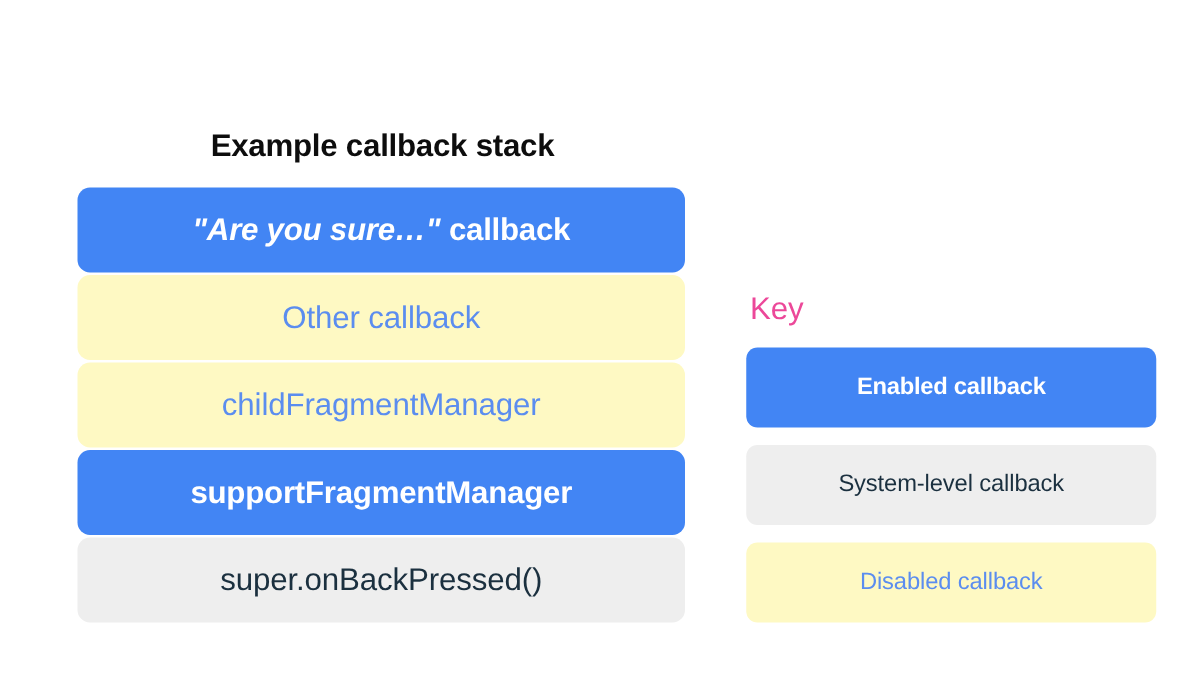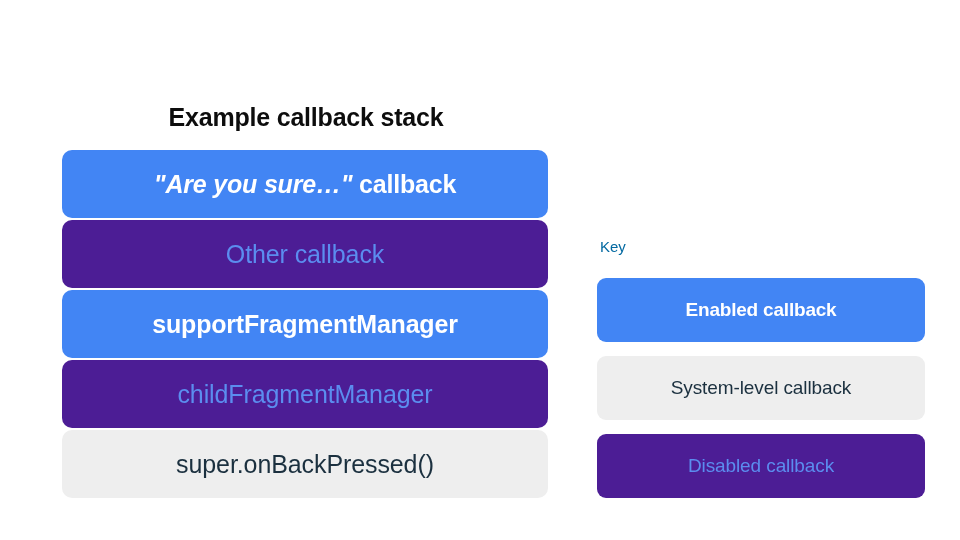--- a/index.html
+++ b/index.html
@@ -56,21 +56,21 @@
   .v-enabled {
     background: #4285f4;
   }
   .v-enabled .bar-label {
     color: #ffffff;
     font-weight: 700;
     font-size: 25px;
     letter-spacing: -0.2px;
   }
   .v-disabled {
-    background: #4c1d95;
+    background: #fef9c3;
   }
   .v-disabled .bar-label {
     color: #5b8def;
     font-weight: 400;
     font-size: 25px;
     letter-spacing: -0.1px;
   }
   .v-system {
     background: #eeeeee;
   }
@@ -88,23 +88,23 @@
   }
 
   
   #key-panel {
     position: absolute;
     left: 597px;
     top: 234px;
     width: 328px;
   }
   #key-title {
-    font-size: 15px;
+    font-size: 25px;
     font-weight: 400;
-    color: #0369a1;
+    color: #ec4899;
     line-height: 26px;
     margin: 0 0 18px 3px;
     letter-spacing: -0.1px;
   }
   #key-list {
     display: flex;
     flex-direction: column;
     gap: 14px;
   }
   #key-list .bar {
@@ -133,26 +133,26 @@
   <div id="stack-list">
 
     <div class="bar v-enabled">
       <span class="bar-label"><span class="quote-em">"Are you sure…"</span><span> callback</span></span>
     </div>
 
     <div class="bar v-disabled">
       <span class="bar-label">Other callback</span>
     </div>
 
+    <div class="bar v-disabled">
+      <span class="bar-label">childFragmentManager</span>
+    </div>
+
     <div class="bar v-enabled">
       <span class="bar-label">supportFragmentManager</span>
-    </div>
-
-    <div class="bar v-disabled">
-      <span class="bar-label">childFragmentManager</span>
     </div>
 
     <div class="bar v-system">
       <span class="bar-label">super.onBackPressed()</span>
     </div>
 
   </div>
 </section>
 
 <section id="key-panel">

